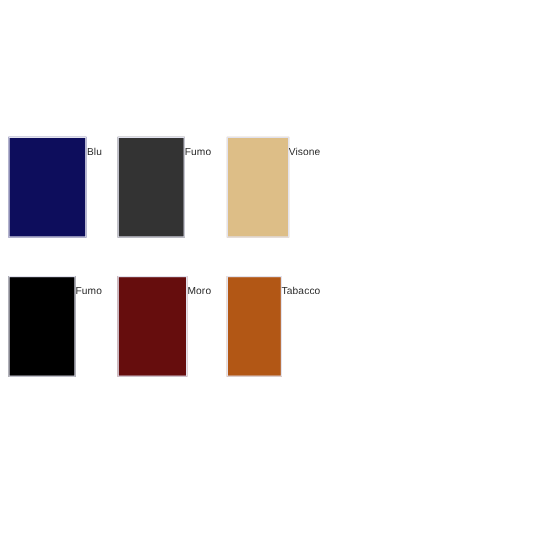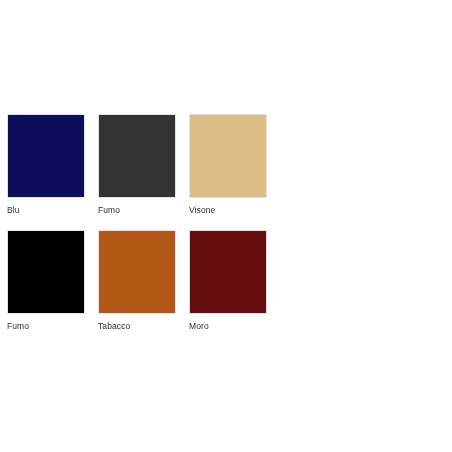--- a/index.html
+++ b/index.html
@@ -29,21 +29,21 @@
     flex-direction: row;
   }
 
   #row-1 { top: 114px; }
   #row-2 { top: 230px; }
 
   .swatch-cell {
     width: 78px;
     margin-right: 13px;
     display: flex;
-    flex-direction: column;
+    flex-direction: row;
     align-items: flex-start;
   }
 
   .swatch-cell:first-child {
     margin-left: 7px;
   }
 
   .swatch-chip {
     width: 78px;
     height: 84px;
@@ -78,22 +78,22 @@
         <div class="swatch-chip" style="background: rgb(221, 190, 135); border-color: rgb(226, 226, 238);"></div>
         <div class="swatch-label" style="color: rgb(43, 43, 43);">Visone</div>
       </div>
     </div>
   <div class="swatch-row" id="row-2">
       <div class="swatch-cell">
         <div class="swatch-chip" style="background: rgb(0, 0, 0); border-color: rgb(226, 226, 238);"></div>
         <div class="swatch-label" style="color: rgb(43, 43, 43);">Fumo</div>
       </div>
       <div class="swatch-cell">
+        <div class="swatch-chip" style="background: rgb(102, 13, 13); border-color: rgb(226, 226, 238);"></div>
+        <div class="swatch-label" style="color: rgb(43, 43, 43);">Moro</div>
+      </div>
+      <div class="swatch-cell">
         <div class="swatch-chip" style="background: rgb(178, 87, 21); border-color: rgb(226, 226, 238);"></div>
         <div class="swatch-label" style="color: rgb(43, 43, 43);">Tabacco</div>
-      </div>
-      <div class="swatch-cell">
-        <div class="swatch-chip" style="background: rgb(102, 13, 13); border-color: rgb(226, 226, 238);"></div>
-        <div class="swatch-label" style="color: rgb(43, 43, 43);">Moro</div>
       </div>
     </div>
 
 </div>
 
 </body></html>

